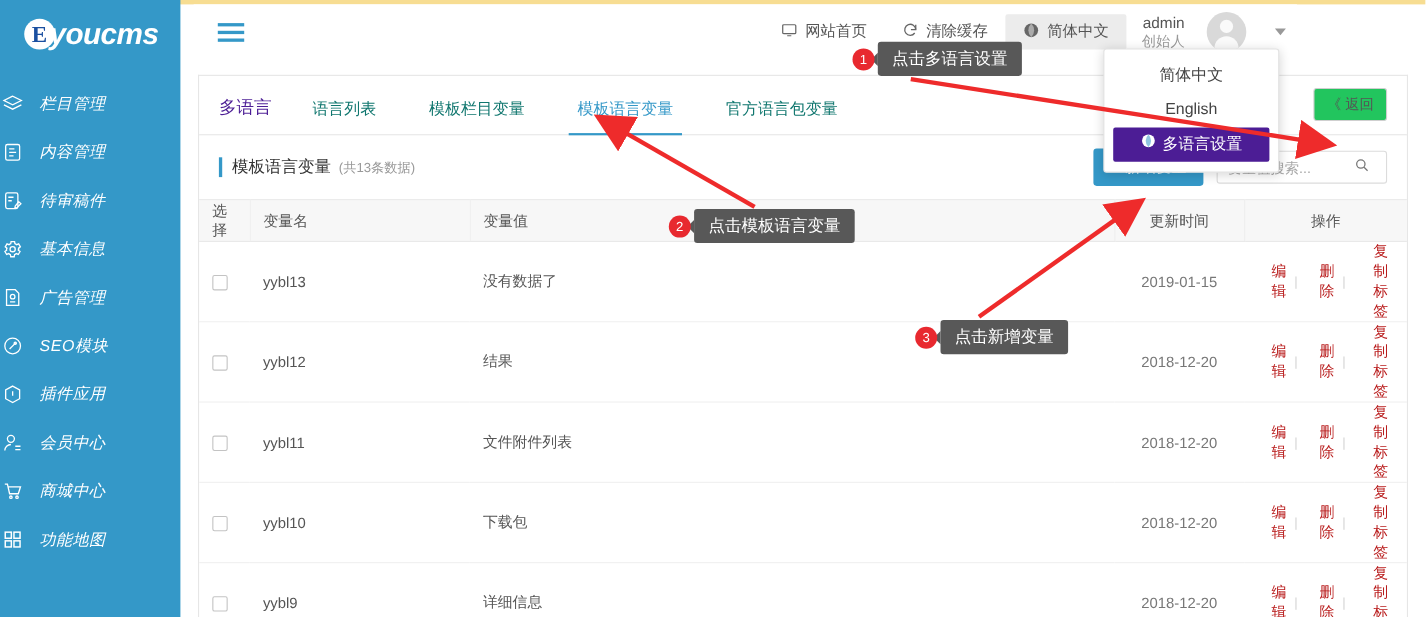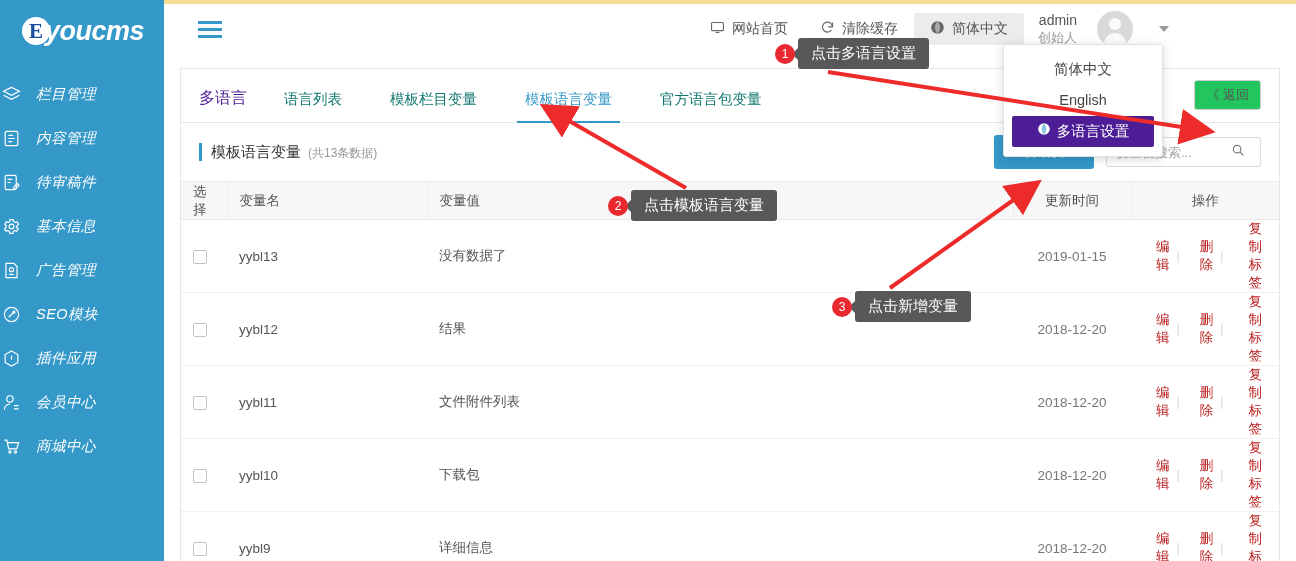--- a/index.html
+++ b/index.html
@@ -328,20 +328,31 @@
         <span class="nav-icon">
           <svg viewBox="0 0 24 24" fill="none" stroke="#fff" stroke-width="1.5">
               <path d="M3 4h3l2.5 11h10L21 7H7"></path>
               <circle cx="10" cy="19" r="1.4"></circle>
               <circle cx="17" cy="19" r="1.4"></circle>
             </svg>
         </span>
         <span class="nav-label">商城中心</span>
       </div>
 
+      <div class="nav-item">
+        <span class="nav-icon">
+          <svg viewBox="0 0 24 24" fill="none" stroke="#fff" stroke-width="1.7">
+              <rect x="3.5" y="3.5" width="7" height="7"></rect>
+              <rect x="13.5" y="3.5" width="7" height="7"></rect>
+              <rect x="3.5" y="13.5" width="7" height="7"></rect>
+              <rect x="13.5" y="13.5" width="7" height="7"></rect>
+            </svg>
+        </span>
+        <span class="nav-label">功能地图</span>
+      </div>
 
     </nav>
   </aside>
 
   <header class="header">
     <div class="hamburger">
       <span></span>
         <span></span>
         <span></span>
     </div>

